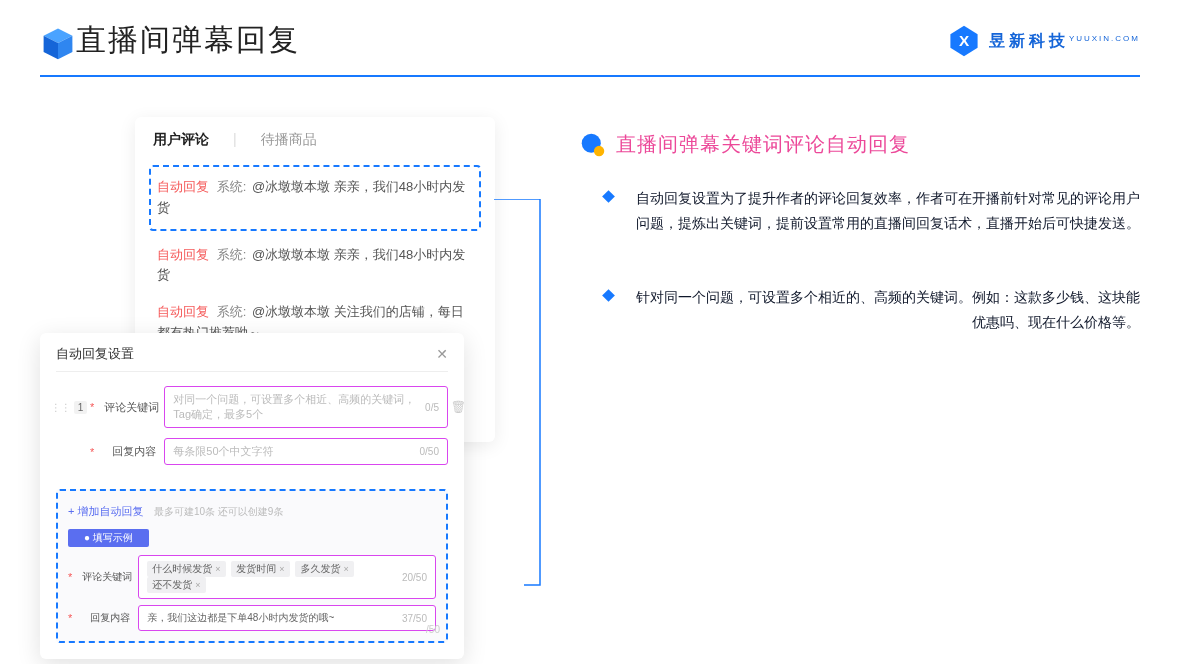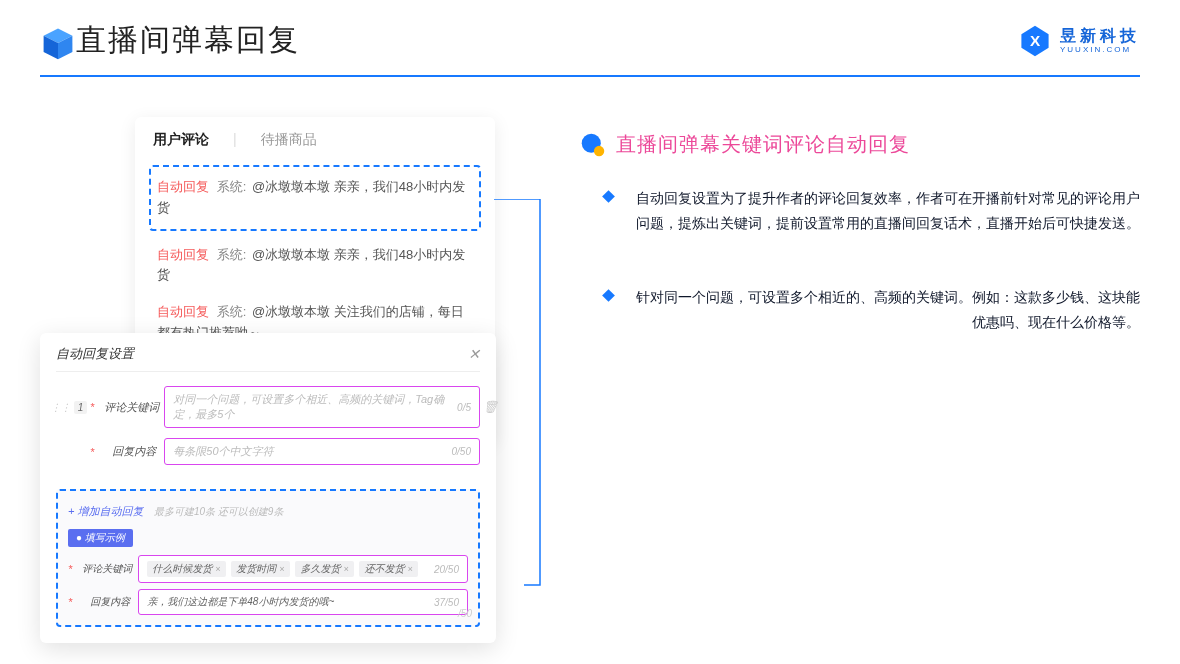--- a/index.html
+++ b/index.html
@@ -15,21 +15,21 @@
     display: flex;
     align-items: center;
     padding: 20px 40px 10px 40px;
     justify-content: space-between;
   }
   .header-left { display: flex; align-items: flex-end; }
   .cube-icon { width: 36px; height: 36px; }
   .page-title { font-size: 30px; font-weight: 500; color: #222; letter-spacing: 2px; }
   .brand { display: flex; align-items: center; gap: 8px; }
   .brand-logo { width: 34px; height: 34px; }
-  .brand-text { display: flex; flex-direction: column; line-height: 1; }
+  .brand-text { display: flex; flex-direction: row; line-height: 1; }
   .brand-cn { font-size: 16px; font-weight: 700; color: #1565d8; letter-spacing: 4px; }
   .brand-en { font-size: 8px; color: #1565d8; letter-spacing: 2px; margin-top: 2px; }
   .divider { height: 2px; background: #1779ff; margin: 4px 40px 0 40px; }
   .content { display: flex; padding: 40px 40px 0 40px; gap: 60px; }
   .left-col { flex: 0 0 480px; position: relative; }
   .right-col { flex: 1; padding-top: 14px; }
   
   .comments-card {
     width: 360px;
     background: #fff;
@@ -54,26 +54,25 @@
     border: 2px dashed #1779ff;
     border-radius: 4px;
     padding: 10px 6px;
     margin: 4px -4px 6px -4px;
   }
   
   .settings-card {
     position: absolute;
     top: 216px;
     left: 0;
-    width: 456px;
+    width: 424px;
     background: #fff;
     border-radius: 6px;
     box-shadow: 0 6px 24px rgba(0,0,0,0.12);
     padding: 12px 16px 16px 16px;
-    font-style: italic;
   }
   .settings-header {
     display: flex;
     justify-content: space-between;
     align-items: center;
     font-size: 13px;
     color: #333;
     padding-bottom: 8px;
     border-bottom: 1px solid #eee;
   }
@@ -108,21 +107,21 @@
     margin-top: 6px;
     position: relative;
   }
   .add-link { color: #5a6ef0; font-size: 11px; margin-bottom: 8px; display: inline-block; }
   .add-hint { color: #bbb; font-size: 10px; margin-left: 6px; }
   .example-tag {
     display: inline-block;
     background: #5a6ef0;
     color: #fff;
     font-size: 10px;
-    padding: 2px 8px;
+    padding: 2px 16px;
     border-radius: 2px;
     margin-bottom: 8px;
   }
   .tag-chip {
     display: inline-flex;
     align-items: center;
     background: #f0f0f2;
     border-radius: 2px;
     padding: 1px 5px;
     font-size: 10px;

